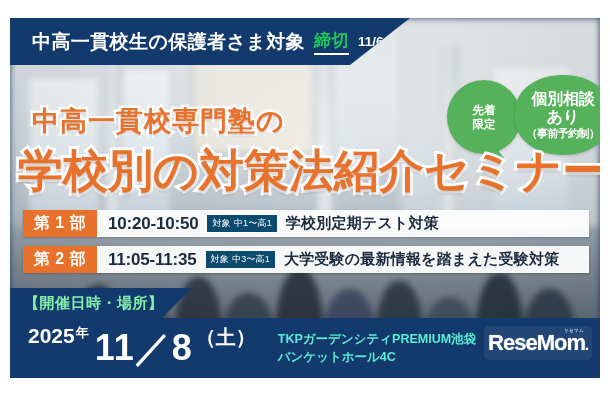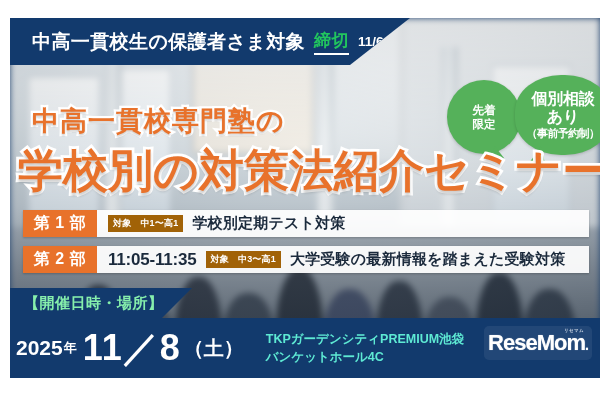--- a/index.html
+++ b/index.html
@@ -141,22 +141,22 @@
     background:#e8722b;color:#ffffff;font-size:16px;font-weight:bold;
     display:flex;align-items:center;justify-content:center;width:74px;letter-spacing:.5px;
   }
   .prow .body{
     background:rgba(255,255,255,.93);flex:1;display:flex;align-items:center;gap:9px;padding-left:11px;
   }
   .prow .time{
     color:#1b2a3c;font-size:17px;font-weight:bold;letter-spacing:-.2px;white-space:nowrap;
   }
   .prow .target{
-    background:#a16207;color:#fff;font-size:9px;font-weight:bold;
-    padding:2px 5px;white-space:nowrap;letter-spacing:.2px;display:flex;gap:9px;
+    background:#0c4a6e;color:#fff;font-size:9px;font-weight:normal;
+    padding:2px 5px;white-space:nowrap;letter-spacing:.2px;display:flex;gap:3px;
   }
   .prow .topic{
     color:#1b2a3c;font-size:15px;font-weight:bold;letter-spacing:.2px;white-space:nowrap;
   }
 
   
   .tab-where{
     position:absolute;left:0;top:270px;width:182px;height:30px;background:#123a6d;
     clip-path:polygon(0 0,182px 0,152px 30px,0 30px);
     display:flex;align-items:center;
@@ -164,21 +164,21 @@
   .tab-where span{
     color:#86efac;font-size:15px;font-weight:bold;margin-left:14px;letter-spacing:.5px;white-space:nowrap;
   }
   .bottombar{
     position:absolute;left:0;top:300px;width:100%;height:60px;background:#123a6d;
   }
   .bottom-inner{
     position:absolute;left:0;top:0;width:100%;height:60px;display:flex;align-items:center;
   }
   .date{
-    margin-left:6px;display:flex;align-items:center;color:#ffffff;white-space:nowrap;
+    margin-left:18px;display:flex;align-items:flex-start;color:#ffffff;white-space:nowrap;
   }
   .date .year{font-size:21px;font-weight:bold;}
   .date .nen{font-size:13px;font-weight:bold;margin-left:1px;margin-right:6px;}
   .date .md{font-size:36px;font-weight:bold;letter-spacing:1px;}
   .date .dow{font-size:20px;font-weight:bold;margin-left:3px;}
   .venue{
     margin-left:22px;color:#5eead4;font-size:12.5px;font-weight:bold;line-height:1.45;white-space:nowrap;
   }
   .logo{
     position:absolute;right:8px;top:8px;width:108px;height:34px;
@@ -255,20 +255,21 @@
   <div class="headline">
     <div class="head-sub">中高一貫校専門塾の</div>
     <div class="head-main">学校別の対策法紹介セミナー</div>
   </div>
 
   <div class="program">
 
     <div class="prow">
       <div class="part">第 1 部</div>
       <div class="body">
+        <div class="time">10:20-10:50</div>
         <div class="target">
             <span>対象</span>
             <span>中1〜高1</span>
           </div>
         <div class="topic">学校別定期テスト対策</div>
       </div>
     </div>
 
     <div class="prow">
       <div class="part">第 2 部</div>

